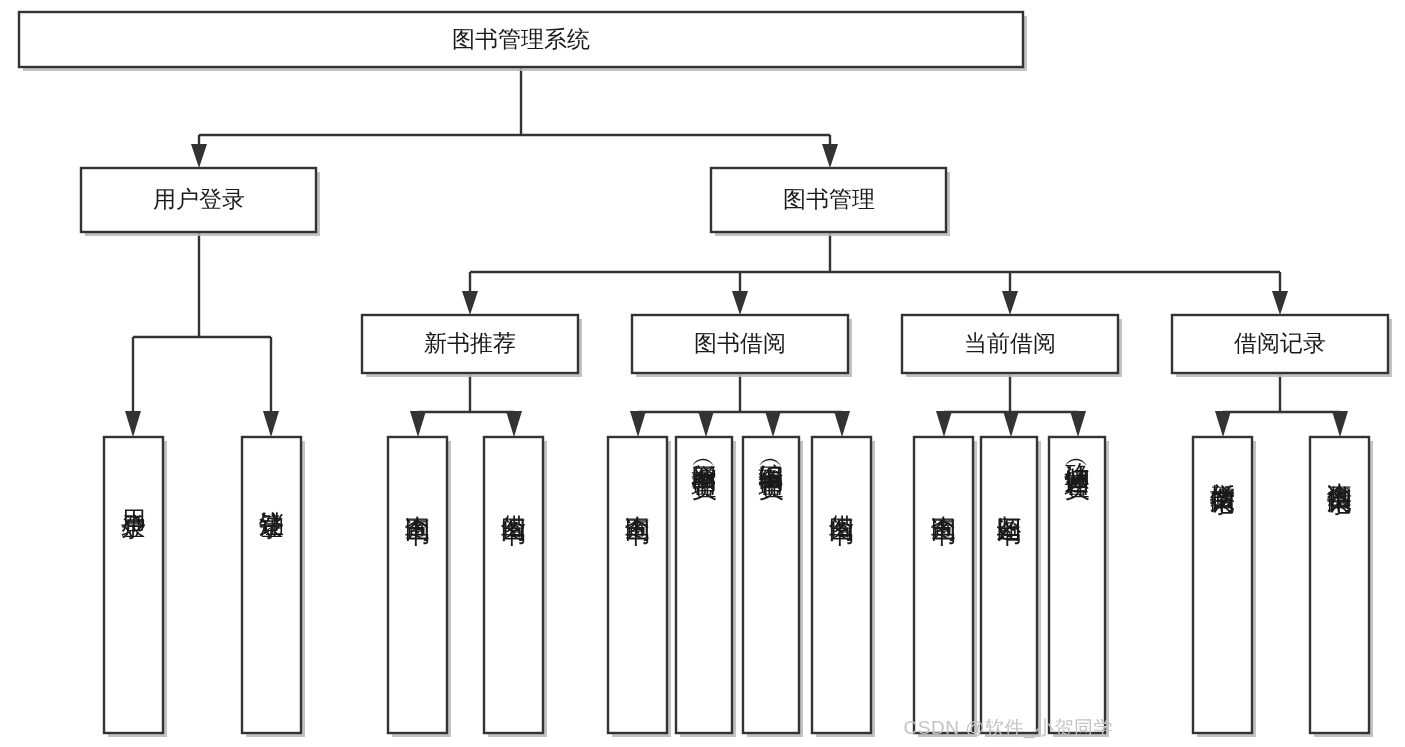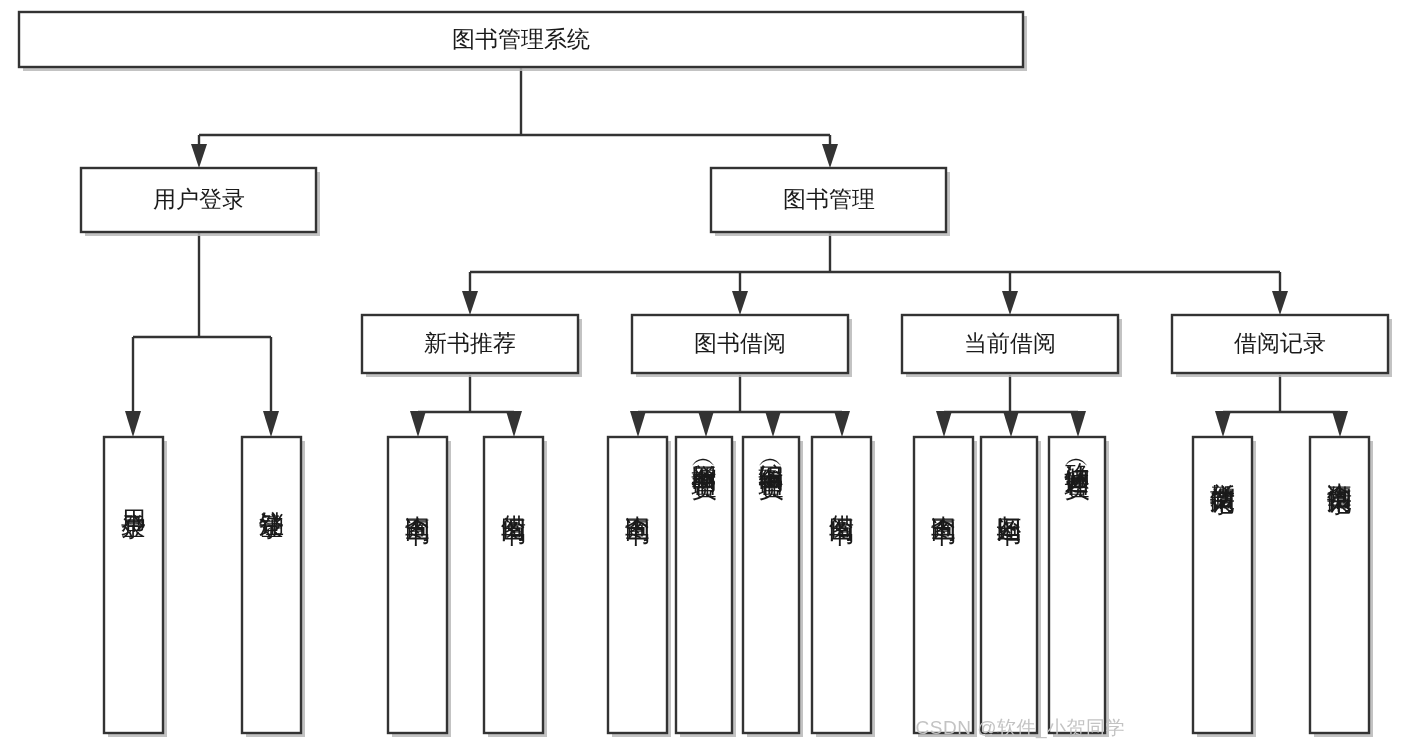--- a/index.html
+++ b/index.html
@@ -65,21 +65,21 @@
     text-orientation: upright;
     font-family: "Liberation Sans", "DejaVu Sans", sans-serif;
     font-size: 25px;
     line-height: 1.08;
     letter-spacing: 2px;
     color: #1a1a1a;
     white-space: nowrap;
   }
   #watermark {
     position: absolute;
-    right: 4px;
+    right: 16px;
     bottom: 6px;
     font-family: "Liberation Sans", "DejaVu Sans", sans-serif;
     font-size: 19px;
     color: #c3c3c3;
     letter-spacing: 0.5px;
     user-select: none;
     margin-left: 27px;
   }
 </style>
 </head>

